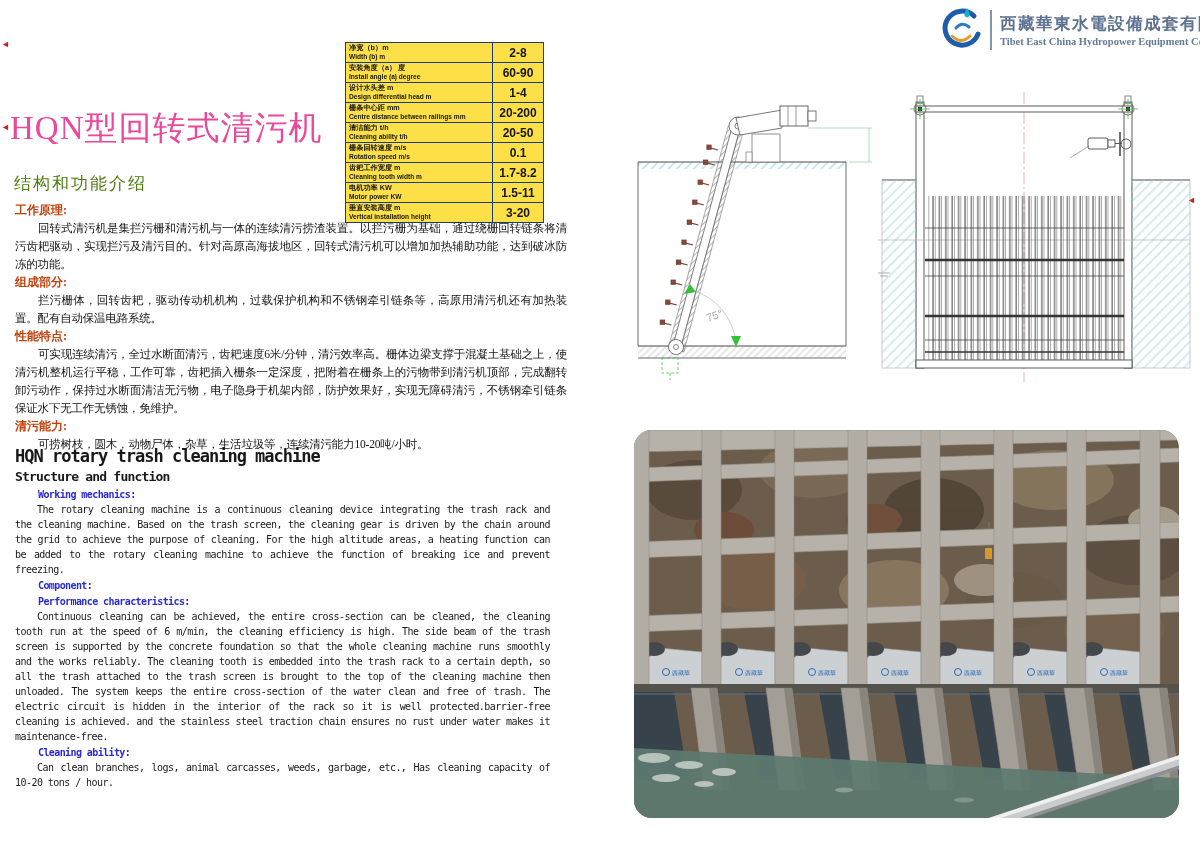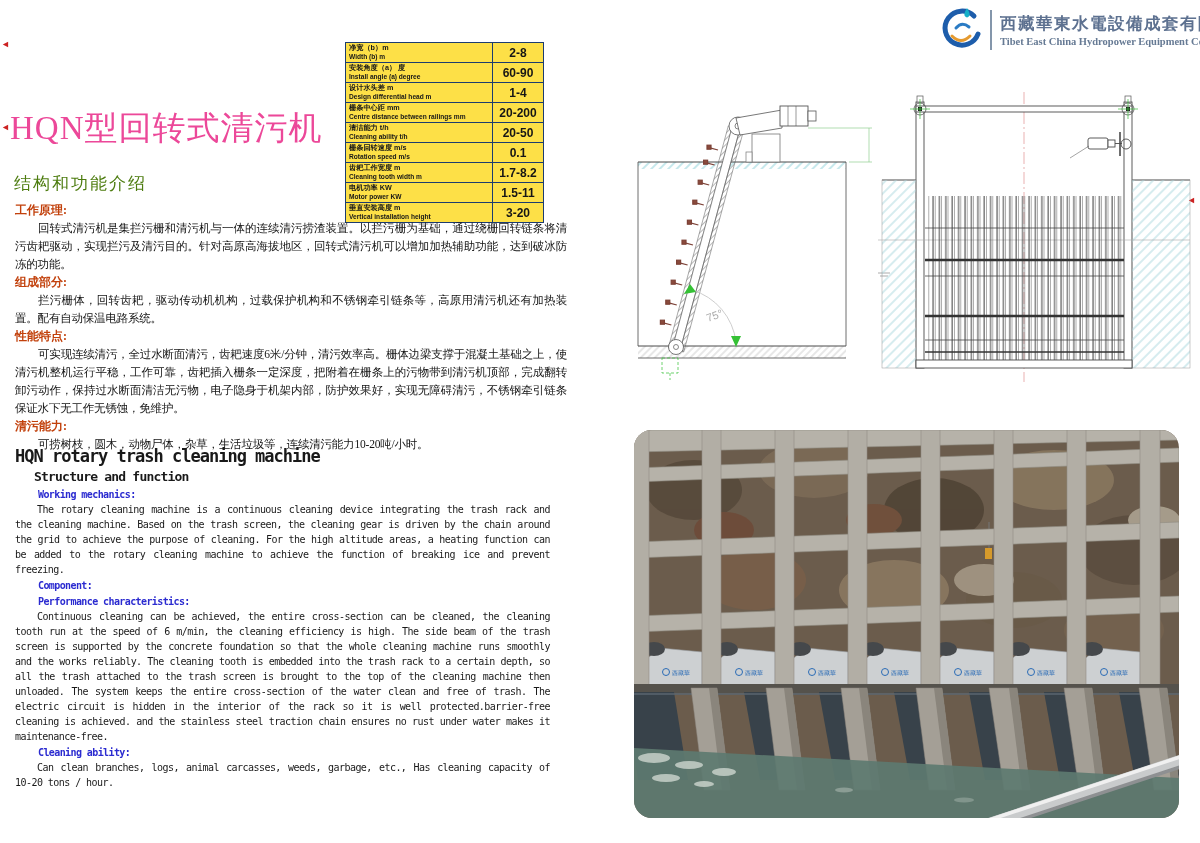--- a/index.html
+++ b/index.html
@@ -35,21 +35,21 @@
      font-size:17px;letter-spacing:2px;color:#4d7c0f;}
   #zh-col{position:absolute;left:15px;top:201px;width:552px;font-family:"Liberation Serif",serif;}
   .zh-label{color:#c2410c;font-size:12px;font-weight:700;line-height:18px;}
   .zh-text{font-size:11.5px;line-height:18px;letter-spacing:-0.2px;color:#141414;
      text-indent:2em;text-align:justify;}
 
   
   #en-col{position:absolute;left:15px;top:444px;width:535px;
      font-family:"DejaVu Sans Mono","Liberation Mono",monospace;color:#191919;}
   .en-title{font-size:17px;font-weight:700;letter-spacing:-1px;line-height:24px;}
-  .en-subtitle{font-size:13px;font-weight:700;letter-spacing:-0.8px;line-height:18px;margin-left:19px;}
+  .en-subtitle{font-size:13px;font-weight:700;letter-spacing:-0.8px;line-height:18px;}
   .en-label{color:#2b2bd0;font-size:10px;font-weight:700;letter-spacing:-0.6px;line-height:14px;margin-top:2px;padding-left:23px;}
   .en-text{font-size:10px;letter-spacing:-0.55px;line-height:15px;text-align:justify;text-indent:2.2em;}
 
   
   #drawing-side{position:absolute;left:612px;top:88px;width:280px;height:300px;}
   #drawing-front{position:absolute;left:868px;top:88px;width:330px;height:300px;}
   #photo{position:absolute;left:634px;top:430px;width:545px;height:388px;}
 </style>
 </head>
 <body>

